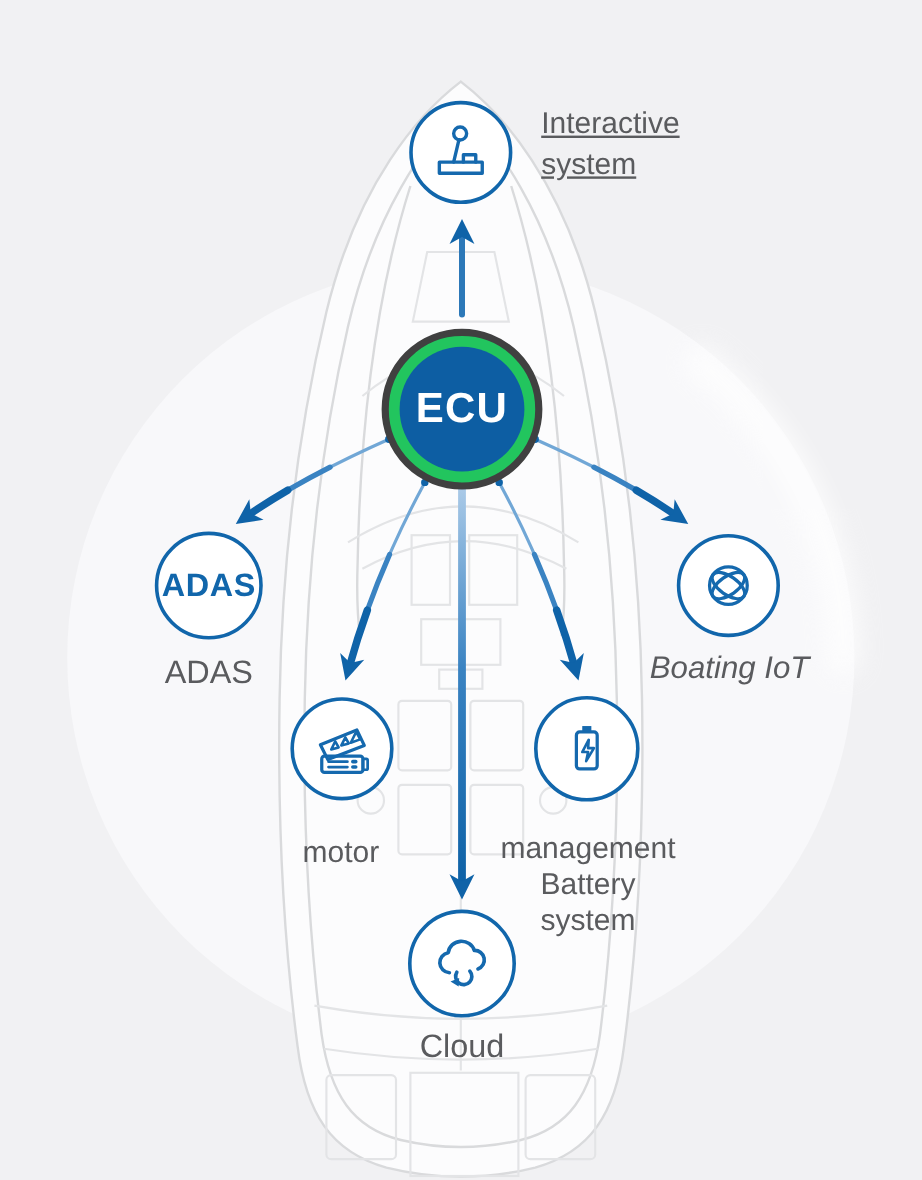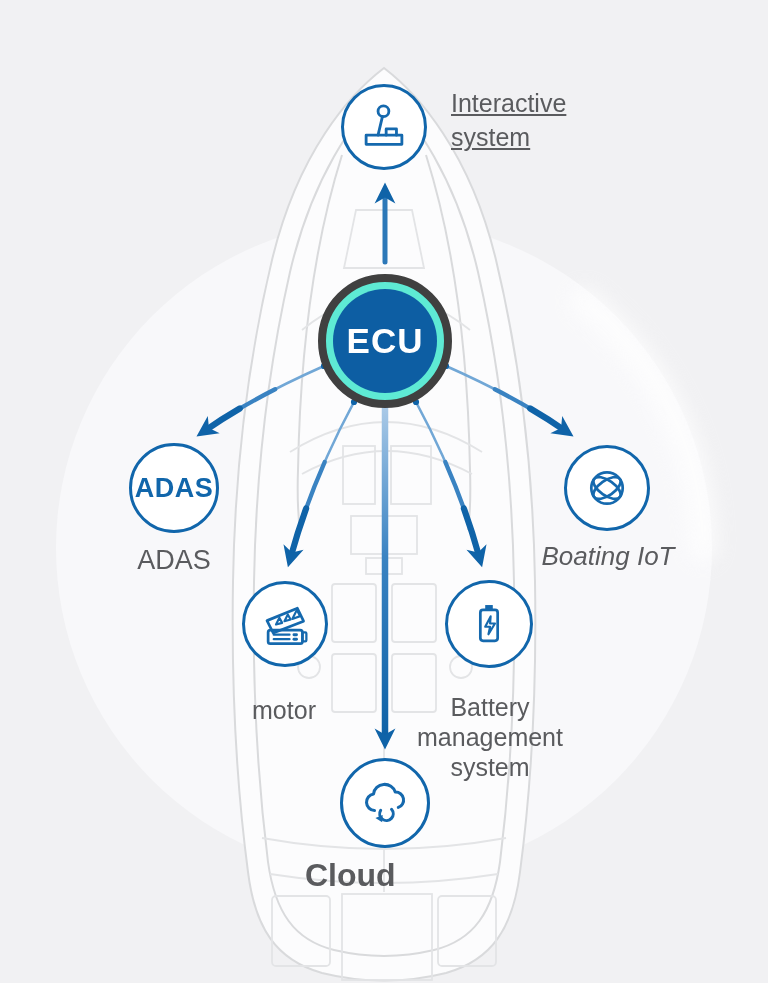--- a/index.html
+++ b/index.html
@@ -19,36 +19,36 @@
   .c-interactive{left:341px;top:84px;width:86px;height:86px;}
   .c-adas{left:129px;top:443px;width:90px;height:90px;border-width:3.5px;}
   .c-iot{left:564px;top:445px;width:86px;height:86px;}
   .c-motor{left:242px;top:581px;width:86px;height:86px;}
   .c-battery{left:445px;top:580px;width:88px;height:88px;}
   .c-cloud{left:340px;top:758px;width:90px;height:90px;border-width:3.5px;}
   .adas-text{color:#1166ab;font-weight:bold;font-size:27px;letter-spacing:.5px;}
   
   .ecu-outer{
     position:absolute;left:318px;top:274px;width:134px;height:134px;
-    box-sizing:border-box;border:8px solid #404040;border-radius:50%;background:#5eead4;
+    box-sizing:border-box;border:6px solid #404040;border-radius:50%;background:#22c55e;
   }
   .ecu-inner{
     position:absolute;left:50%;top:50%;transform:translate(-50%,-50%);
     width:104px;height:104px;border-radius:50%;background:#0d5ea3;
     display:flex;align-items:center;justify-content:center;
   }
   .ecu-inner span{color:#ffffff;font-size:35px;font-weight:bold;letter-spacing:1px;}
   
   .label{position:absolute;color:#5a5b5e;}
   .l-interactive{left:451px;top:86px;width:180px;font-size:25px;line-height:34px;text-align:left;text-decoration:underline;}
   .l-adas{left:94px;top:545px;width:160px;font-size:27px;text-align:center;}
   .l-iot{left:517px;top:541px;width:182px;font-size:26px;text-align:center;font-style:italic;}
   .l-motor{left:184px;top:694px;width:200px;font-size:25px;line-height:32px;text-align:center;}
   .l-battery{left:390px;top:692px;width:200px;font-size:25px;line-height:30px;text-align:center;}
-  .l-cloud{left:305px;top:857px;width:160px;font-size:32px;font-weight:bold;}
+  .l-cloud{left:305px;top:857px;width:160px;font-size:27px;text-align:center;}
 </style>
 </head>
 <body>
 
 <div class="stage">
 
   <svg class="layer" width="768" height="983" viewBox="0 0 768 983" aria-hidden="true">
     <defs>
       <filter id="soft" x="-40%" y="-40%" width="180%" height="180%">
         <feGaussianBlur stdDeviation="9"></feGaussianBlur>
@@ -211,22 +211,22 @@
   <div class="node-circle c-battery">
     <svg width="52" height="52" viewBox="0 0 48 48">
       <g fill="none" stroke="#1569ae" stroke-width="2.5" stroke-linejoin="round">
         <rect x="16" y="11" width="16" height="28.5" rx="2.5"></rect>
         <rect x="20.5" y="6.5" width="7" height="4.5" fill="#1569ae" stroke="none"></rect>
         <path d="M25.5,17 L20.5,26.5 h4.5 L23.5,33.5 L29.5,23.5 h-4.5 Z" stroke-width="2"></path>
       </g>
     </svg>
   </div>
   <div class="label l-battery">
+    <div>management</div>
     <div>Battery</div>
-    <div>management</div>
     <div>system</div>
   </div>
 
   <div class="node-circle c-cloud">
     <svg width="56" height="56" viewBox="0 0 48 48">
       <g fill="none" stroke="#1569ae" stroke-width="2.6" stroke-linecap="round" stroke-linejoin="round">
         <path d="M15,30.5 a7.2,7.2 0 0 1 -0.8,-14.3 a9.5,9 0 0 1 18.6,-1.6 a6.8,6.8 0 0 1 2.6,13.2"></path>
         <path d="M29.6,29.4 A5.8,5.8 0 1 1 20.3,30.2"></path>
         <path d="M22,34.2 L15.8,36.8 L21.6,40.4 Z" fill="#1569ae" stroke="none"></path>
       </g>

